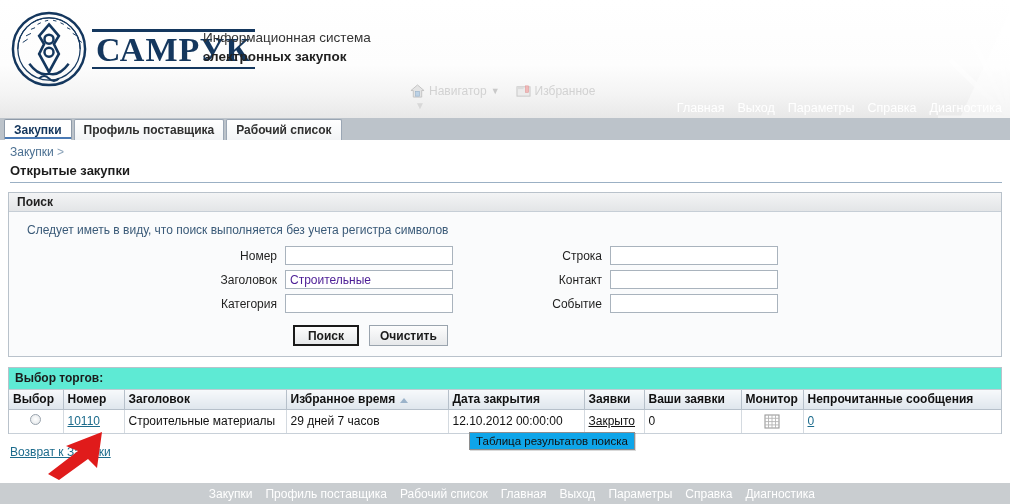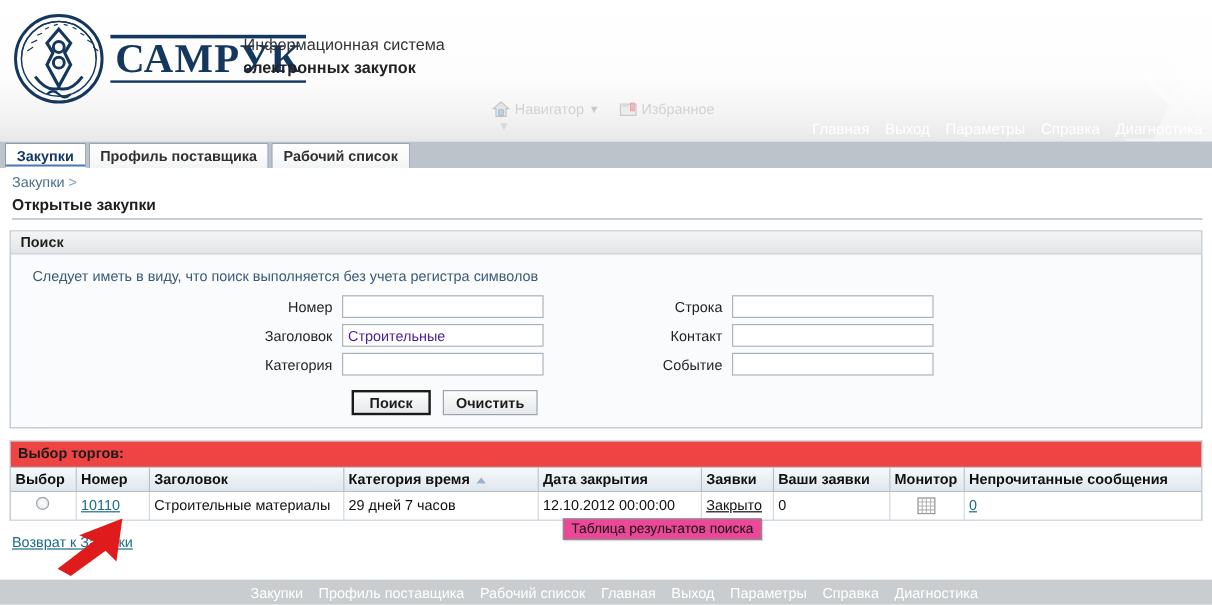--- a/index.html
+++ b/index.html
@@ -173,21 +173,21 @@
   
   .results {
     margin: 10px 8px 0 8px;
     border: 1px solid #b9c2cb;
     border-bottom: none;
     background: #fff;
   }
   .res-toolbar {
     display: flex; align-items: center; gap: 10px;
     padding: 3px 0 4px 6px;
-    background: #ef4444;
+    background: #5eead4;
     border-bottom: 1px solid #c2cad2;
   }
   .res-toolbar .lbl { font-size: 12px; font-weight: bold; color: #1b1b1b; }
   .btn-create {
     height: 20px; padding: 0 12px;
     font-family: "Liberation Sans", sans-serif;
     font-size: 12px; color: #1b1b1b;
     background: linear-gradient(to bottom, #fdfdfd 0%, #e6e8ea 100%);
     border: 1px solid #9aa4ae;
     cursor: pointer;
@@ -237,21 +237,21 @@
   .backlink {
     margin: 11px 0 0 10px;
     font-size: 12px;
   }
   .backlink a { color: #1c6b8c; text-decoration: underline; }
 
   
   .tooltip {
     position: absolute;
     left: 469px; top: 432px;
-    background: #ec4899;
+    background: #0ea5e9;
     border: 1px solid #8e8e8e;
     box-shadow: 1px 1px 0 rgba(0,0,0,.15);
     font-size: 11.5px; color: #111;
     padding: 2px 6px;
     white-space: nowrap;
     z-index: 40;
   }
 
   
   .annot-arrow { position: absolute; left: 26px; top: 430px; z-index: 45; }
@@ -417,21 +417,21 @@
         <col style="width:97px">
           <col style="width:62px">
           <col style="width:198px">
       </colgroup>
       <thead>
         <tr>
           <th>Выбор</th>
           <th>Номер</th>
           <th>Заголовок</th>
           <th>
-            <span>Категория время</span><span class="sortarrow"></span>
+            <span>Избранное время</span><span class="sortarrow"></span>
           </th>
           <th>Дата закрытия</th>
           <th>Заявки</th>
           <th>Ваши заявки</th>
           <th>Монитор</th>
           <th>Непрочитанные сообщения</th>
         </tr>
       </thead>
       <tbody>
         <tr>

